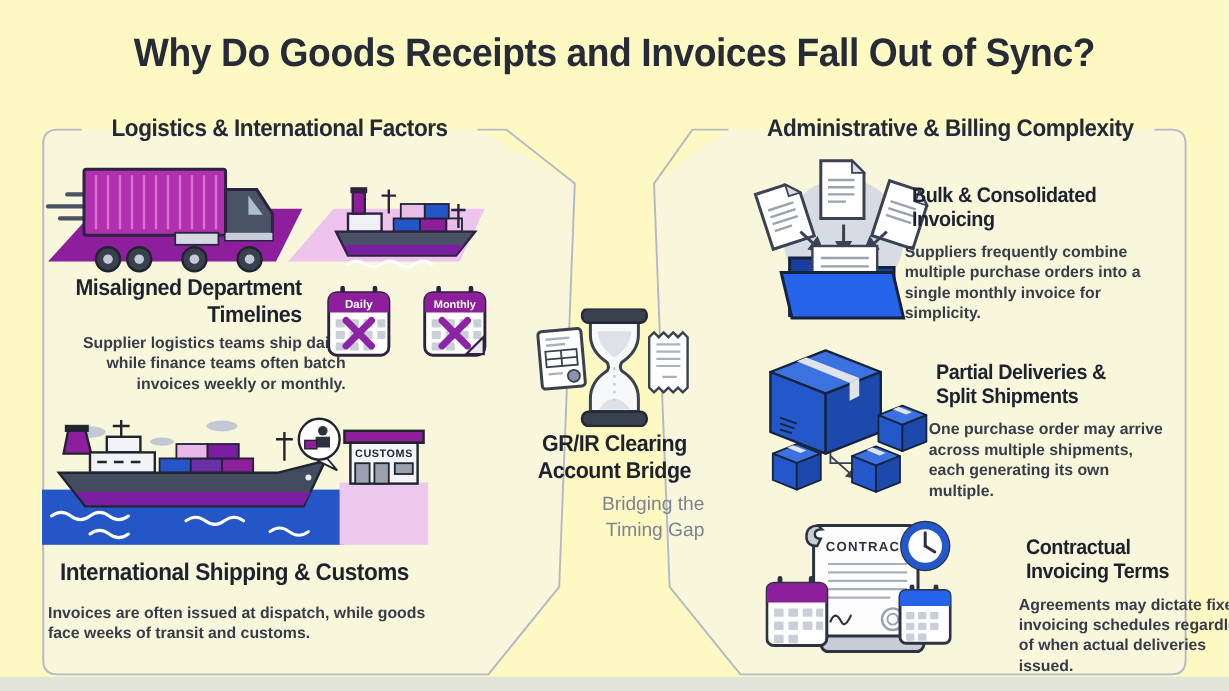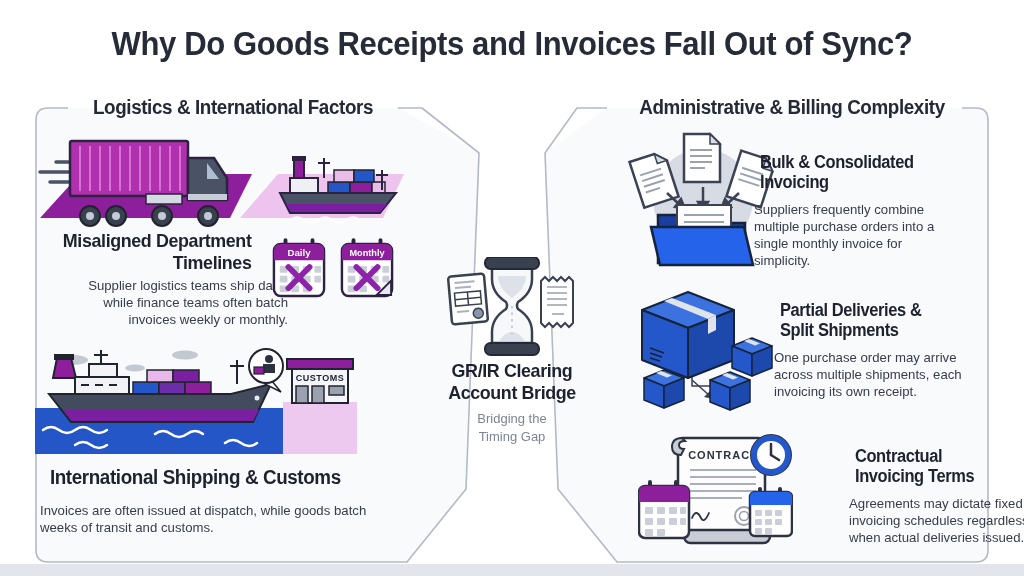--- a/index.html
+++ b/index.html
@@ -1,33 +1,33 @@
 <!DOCTYPE html>
 <html><head>
 <meta charset="utf-8">
 <style>
   html,body{margin:0;padding:0;background:#e1e4eb;}
   .stage{position:relative;width:1024px;height:576px;overflow:hidden;
-         background:#ffffff;font-family:"Liberation Sans",sans-serif;color:#20252f;}
+         background:#fef9c3;font-family:"Liberation Sans",sans-serif;color:#20252f;}
   .abs{position:absolute;}
   .condensed{transform:scaleX(.94);transform-origin:center top;letter-spacing:-.4px;}
   .title{left:0;right:0;top:25px;text-align:center;font-size:33px;font-weight:800;color:#262b38;}
   .section-header{top:96px;text-align:center;font-size:20px;font-weight:800;color:#242936;}
   .hdr-left{left:60px;width:346px;}
   .hdr-right{left:612px;width:360px;}
   .h-right-align{text-align:right;}
   .item-heading{font-weight:800;color:#1d222e;line-height:1.16;white-space:pre-line;}
-  .item-body{color:#363c49;font-size:13.2px;line-height:1.3;}
+  .item-body{color:#363c49;font-size:13.2px;line-height:1.3;font-weight:bold;}
   .lh1{left:40px;top:230px;width:218px;font-size:19px;}
   .lb1{left:38px;top:277px;width:220px;text-align:right;padding-left:30px;}
-  .cal-row{left:272px;top:238px;display:flex;gap:14px;}
+  .cal-row{left:272px;top:238px;display:flex;gap:26px;}
   .lh2{left:40px;top:466px;width:330px;font-size:20px;}
   .lb2{left:40px;top:502px;width:336px;}
   .c-head{left:427px;top:360px;width:170px;text-align:center;font-size:19px;}
-  .c-sub{left:437px;top:410px;width:150px;text-align:center;font-size:13px;
+  .c-sub{left:437px;top:410px;width:150px;text-align:right;font-size:16px;
          color:#7c8393;line-height:1.35;white-space:pre-line;}
   .r-text{width:198px;}
   .r-text .item-heading{font-size:17.5px;}
   .r-text .item-body{margin-top:8px;}
   .rt1{left:754px;top:152px;}
   .rt2{left:774px;top:300px;}
   .rt3{left:801px;top:446px;margin-left:48px;}
   svg{display:block;}
 </style>
 </head>
@@ -217,21 +217,21 @@
     <g>
       <polygon points="236,34 246,46 230,38" fill="#ffffff" stroke="#20242e" stroke-width="1.5"></polygon>
       <circle cx="231" cy="20" r="17" fill="#ffffff" stroke="#20242e" stroke-width="2"></circle>
       <circle cx="234" cy="13" r="4" fill="#2c3240"></circle>
       <path d="M228,18 h12 v9 h-12 z" fill="#2c3240"></path>
       <rect x="219" y="21" width="10" height="7" fill="#8d1f9c" stroke="#20242e" stroke-width="1.2"></rect>
     </g>
   </svg>
 
   <div class="abs item-heading lh2 condensed">International Shipping &amp; Customs</div>
-  <div class="abs item-body lb2">Invoices are often issued at dispatch, while goods batch weeks of transit and customs.</div>
+  <div class="abs item-body lb2">Invoices are often issued at dispatch, while goods face weeks of transit and customs.</div>
 
   <svg class="abs" style="left:446px;top:257px" width="133" height="99" viewBox="0 0 133 99">
     <g transform="rotate(-5 22 42)">
       <rect x="4" y="18" width="36" height="48" rx="3" fill="#ffffff" stroke="#39414f" stroke-width="2.5"></rect>
       <g stroke="#aab0bc" stroke-width="2">
           <line x1="10" y1="25" x2="30" y2="25"></line>
           <line x1="10" y1="30" x2="26" y2="30"></line>
         </g>
       <rect x="9" y="35" width="26" height="13" fill="none" stroke="#39414f" stroke-width="1.5"></rect>
       <line x1="9" y1="41.5" x2="35" y2="41.5" stroke="#39414f" stroke-width="1.5"></line>
@@ -358,21 +358,21 @@
     <g stroke="#16233c" stroke-width="1.5" stroke-linejoin="round" transform="translate(74,82)">
       <polygon points="20,0 40,8 20,16 0,8" fill="#3b72e0"></polygon>
       <polygon points="0,8 20,16 20,38 0,30" fill="#2457c9"></polygon>
       <polygon points="40,8 20,16 20,38 40,30" fill="#1d49ad"></polygon>
       <polygon points="12,3 17,1 28,5.5 23,7.5" fill="#dfe3ea" stroke="none"></polygon>
     </g>
   </svg>
   <div class="abs r-text rt2">
     <div class="item-heading condensed">Partial Deliveries &amp;
 Split Shipments</div>
-    <div class="item-body">One purchase order may arrive across multiple shipments, each invoicing its own receipt.</div>
+    <div class="item-body">One purchase order may arrive across multiple shipments, each generating its own multiple.</div>
   </div>
 
   <svg class="abs" style="left:638px;top:432px" width="155" height="122" viewBox="0 0 155 122">
     <g>
       <path d="M44,6 H120 Q127,6 127,14 V100 H40 V14 Q40,6 44,6 Z" fill="#fdfdfe" stroke="#2c3240" stroke-width="2.5"></path>
       <path d="M44,6 q-10,0 -10,9 q0,8 9,8 l3,-6 q-5,0 -5,-4 q0,-4 6,-4 z" fill="#c7ccd6" stroke="#2c3240" stroke-width="2"></path>
       <text x="85" y="27" text-anchor="middle" font-size="11" font-weight="bold" letter-spacing="1" fill="#2c3240" font-family="Liberation Sans,sans-serif">CONTRACT</text>
       <g stroke="#a9afbc" stroke-width="1.8">
         <line x1="52" y1="38" x2="118" y2="38"></line>
           <line x1="52" y1="45" x2="118" y2="45"></line>

